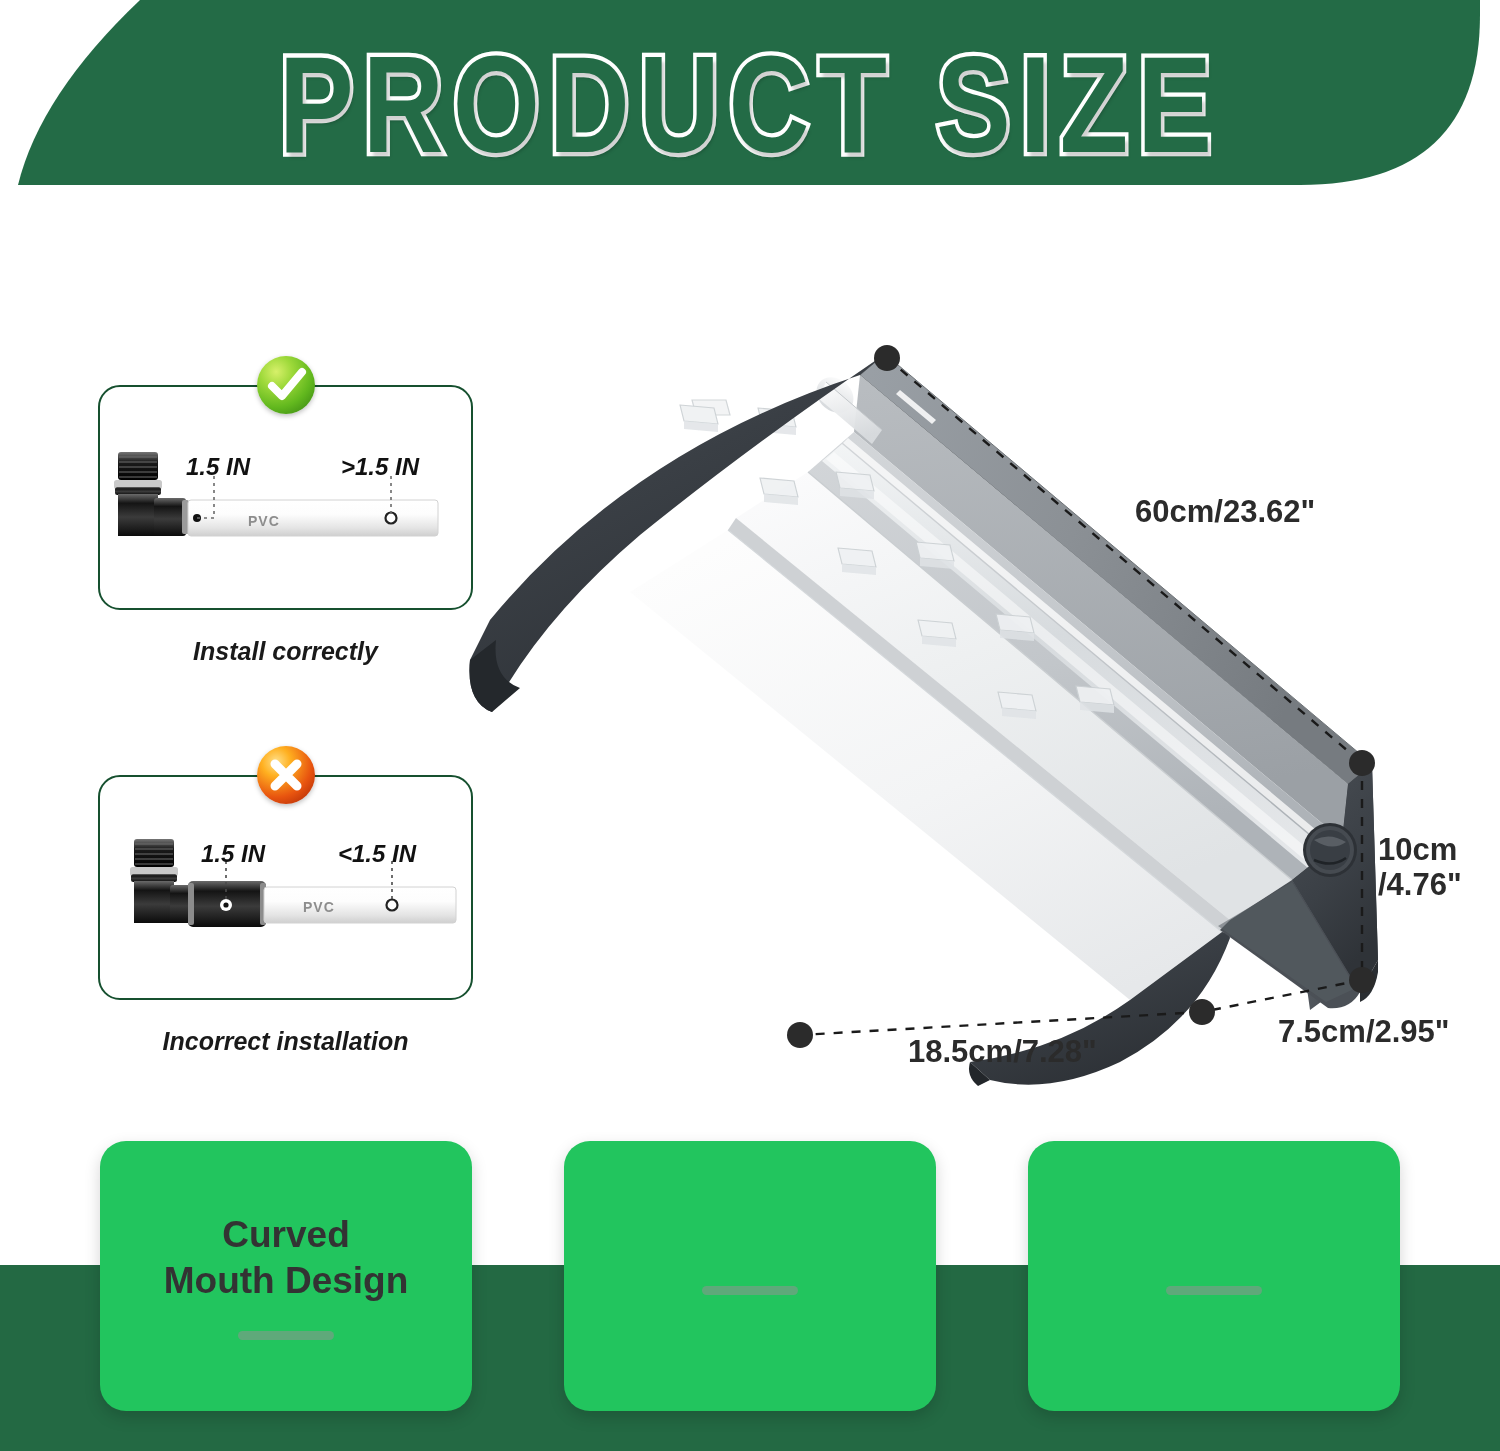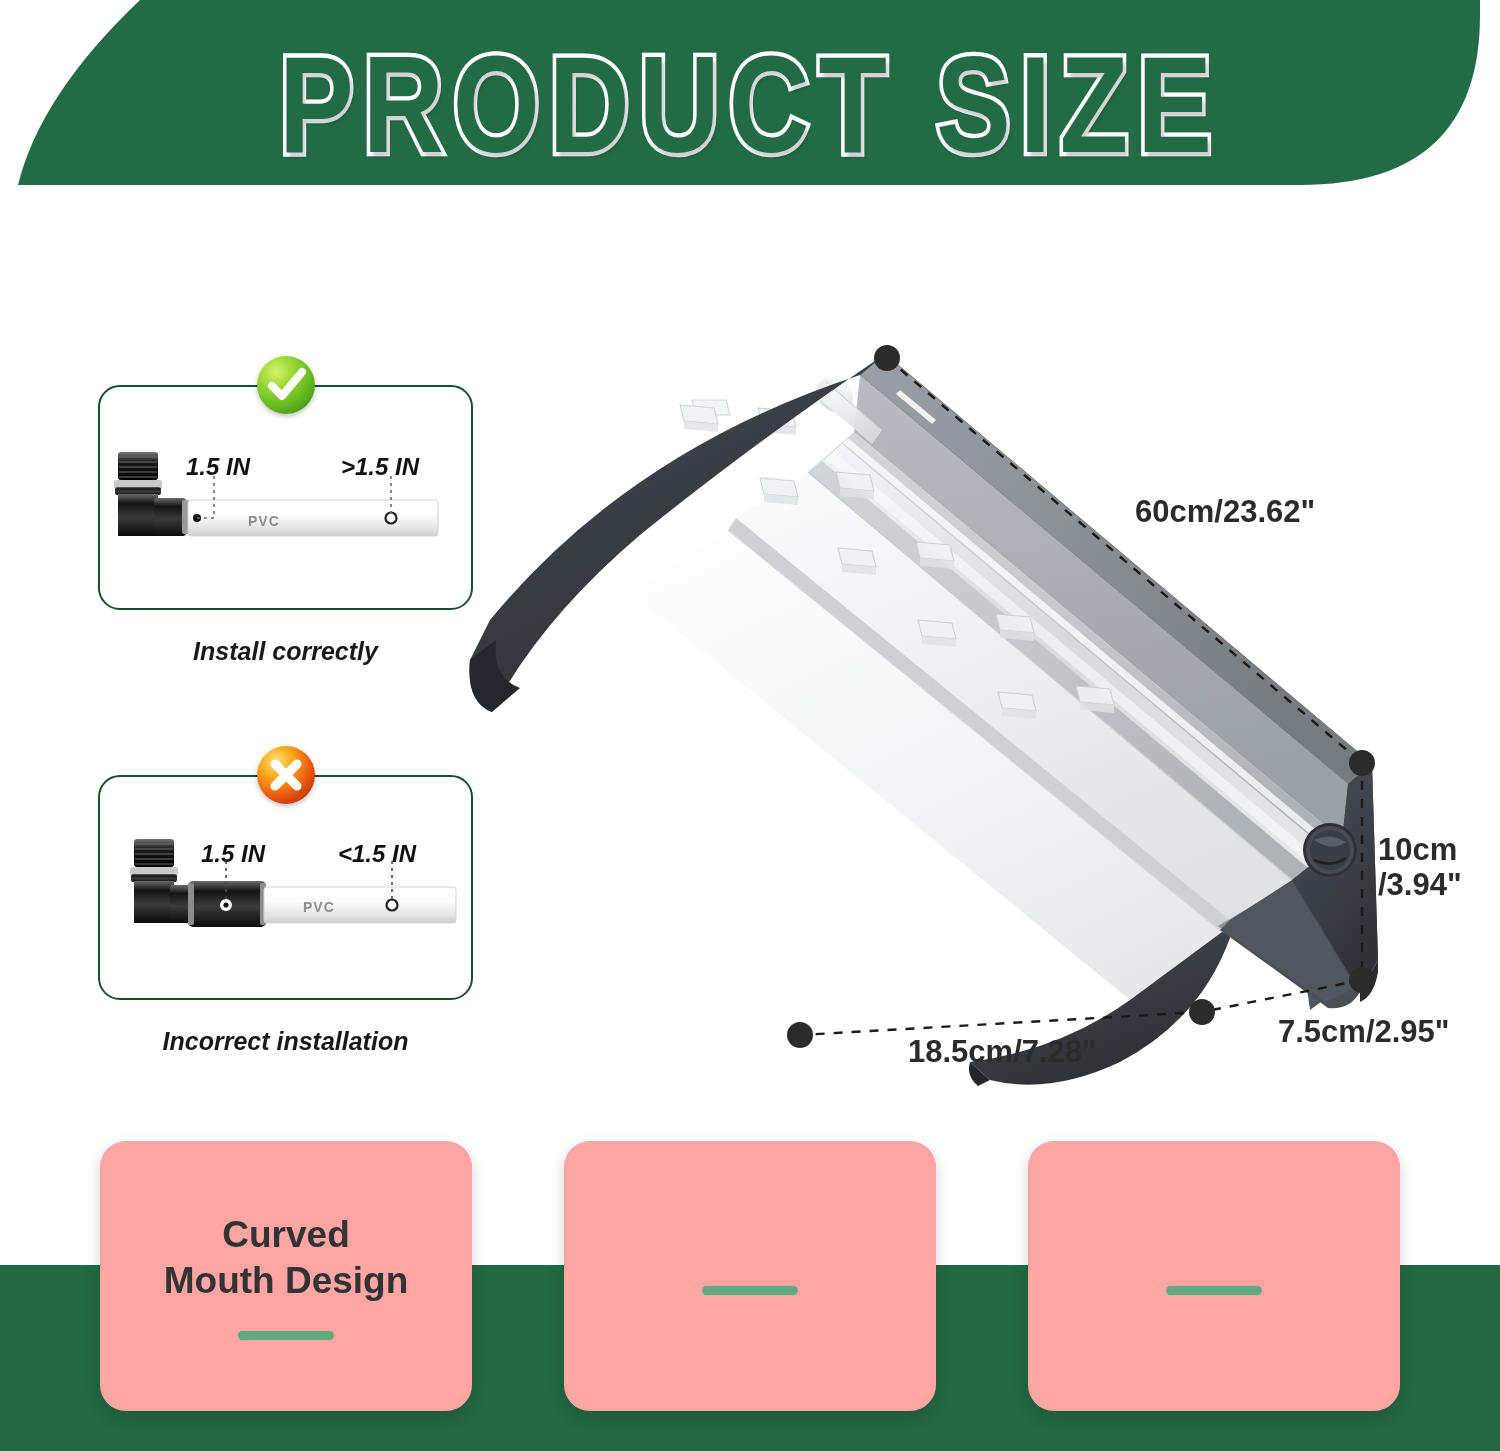--- a/index.html
+++ b/index.html
@@ -65,21 +65,21 @@
     position:absolute;font-size:31px;font-weight:bold;color:#2b2b2b;
     white-space:nowrap;line-height:1.12;
   }
 
   
   .footer-band{position:absolute;left:0;top:1265px;width:1500px;height:186px;background:#236943;}
 
   
   .feat-card{
     position:absolute;top:1141px;width:372px;height:270px;
-    background:#fca5a5;border-radius:26px;
+    background:#22c55e;border-radius:26px;
     box-shadow:0 6px 16px rgba(0,0,0,0.17);
     display:flex;flex-direction:column;align-items:center;justify-content:center;
     box-sizing:border-box;
   }
   .feat-title{
     font-size:37px;font-weight:bold;color:#333333;text-align:center;
     line-height:1.22;white-space:pre-line;
   }
   .feat-accent{
     width:96px;height:9px;border-radius:5px;background:#5FA97A;margin-top:28px;
@@ -392,21 +392,21 @@
       <circle cx="932" cy="443" r="13"></circle>
       <circle cx="932" cy="660" r="13"></circle>
       <circle cx="772" cy="692" r="13"></circle>
       <circle cx="370" cy="715" r="13"></circle>
     </g>
   </svg>
 
   
   <div class="dim-label" style="left:705px;top:175px;">60cm/23.62"</div>
   <div class="dim-label" style="left:948px;top:513px;white-space:pre;">10cm
-/3.94"</div>
+/4.76"</div>
   <div class="dim-label" style="left:478px;top:715px;">18.5cm/7.28"</div>
   <div class="dim-label" style="left:848px;top:695px;">7.5cm/2.95"</div>
 </div>
 
 <div class="footer-band"></div>
 
 <div class="feat-card" style="left:100px;">
   <div class="feat-title">Curved
 Mouth Design</div>
   <div class="feat-accent"></div>

